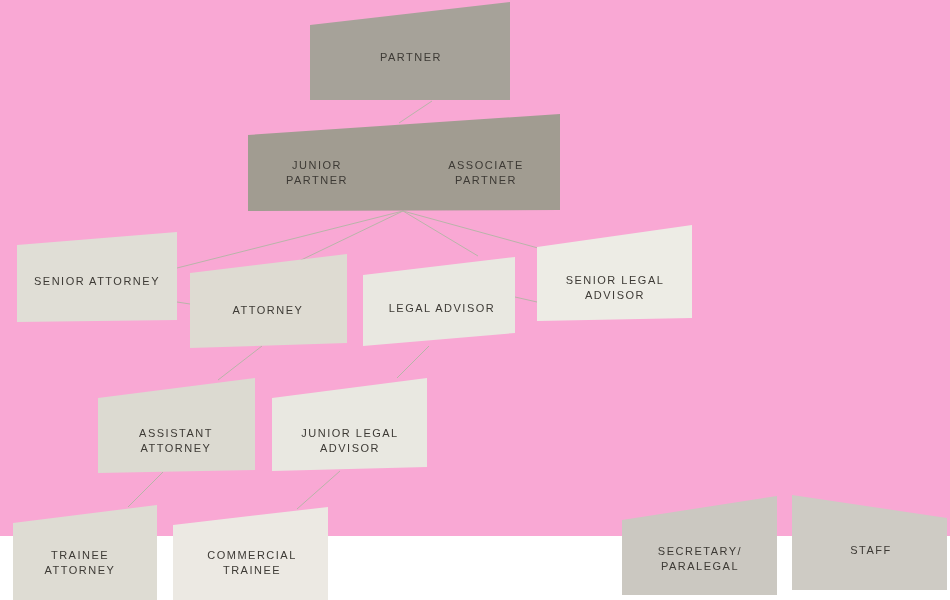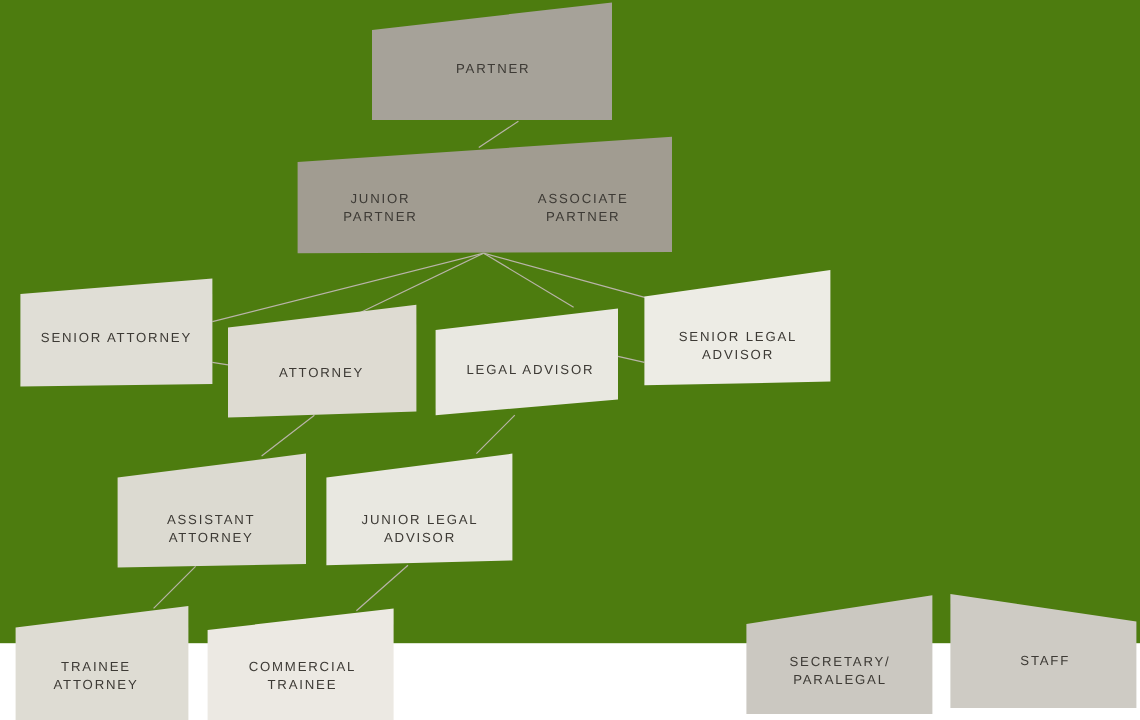--- a/index.html
+++ b/index.html
@@ -7,21 +7,21 @@
     padding: 0;
     background: #ffffff;
     width: 950px;
     height: 600px;
     overflow: hidden;
   }
   .canvas {
     position: relative;
     width: 950px;
     height: 536px;
-    background: #4d7c0f;
+    background: #f9a8d4;
   }
   svg {
     display: block;
   }
   svg text {
     font-family: "Liberation Sans", sans-serif;
     font-size: 11px;
     letter-spacing: 1.5px;
     fill: #3d3a35;
   }

